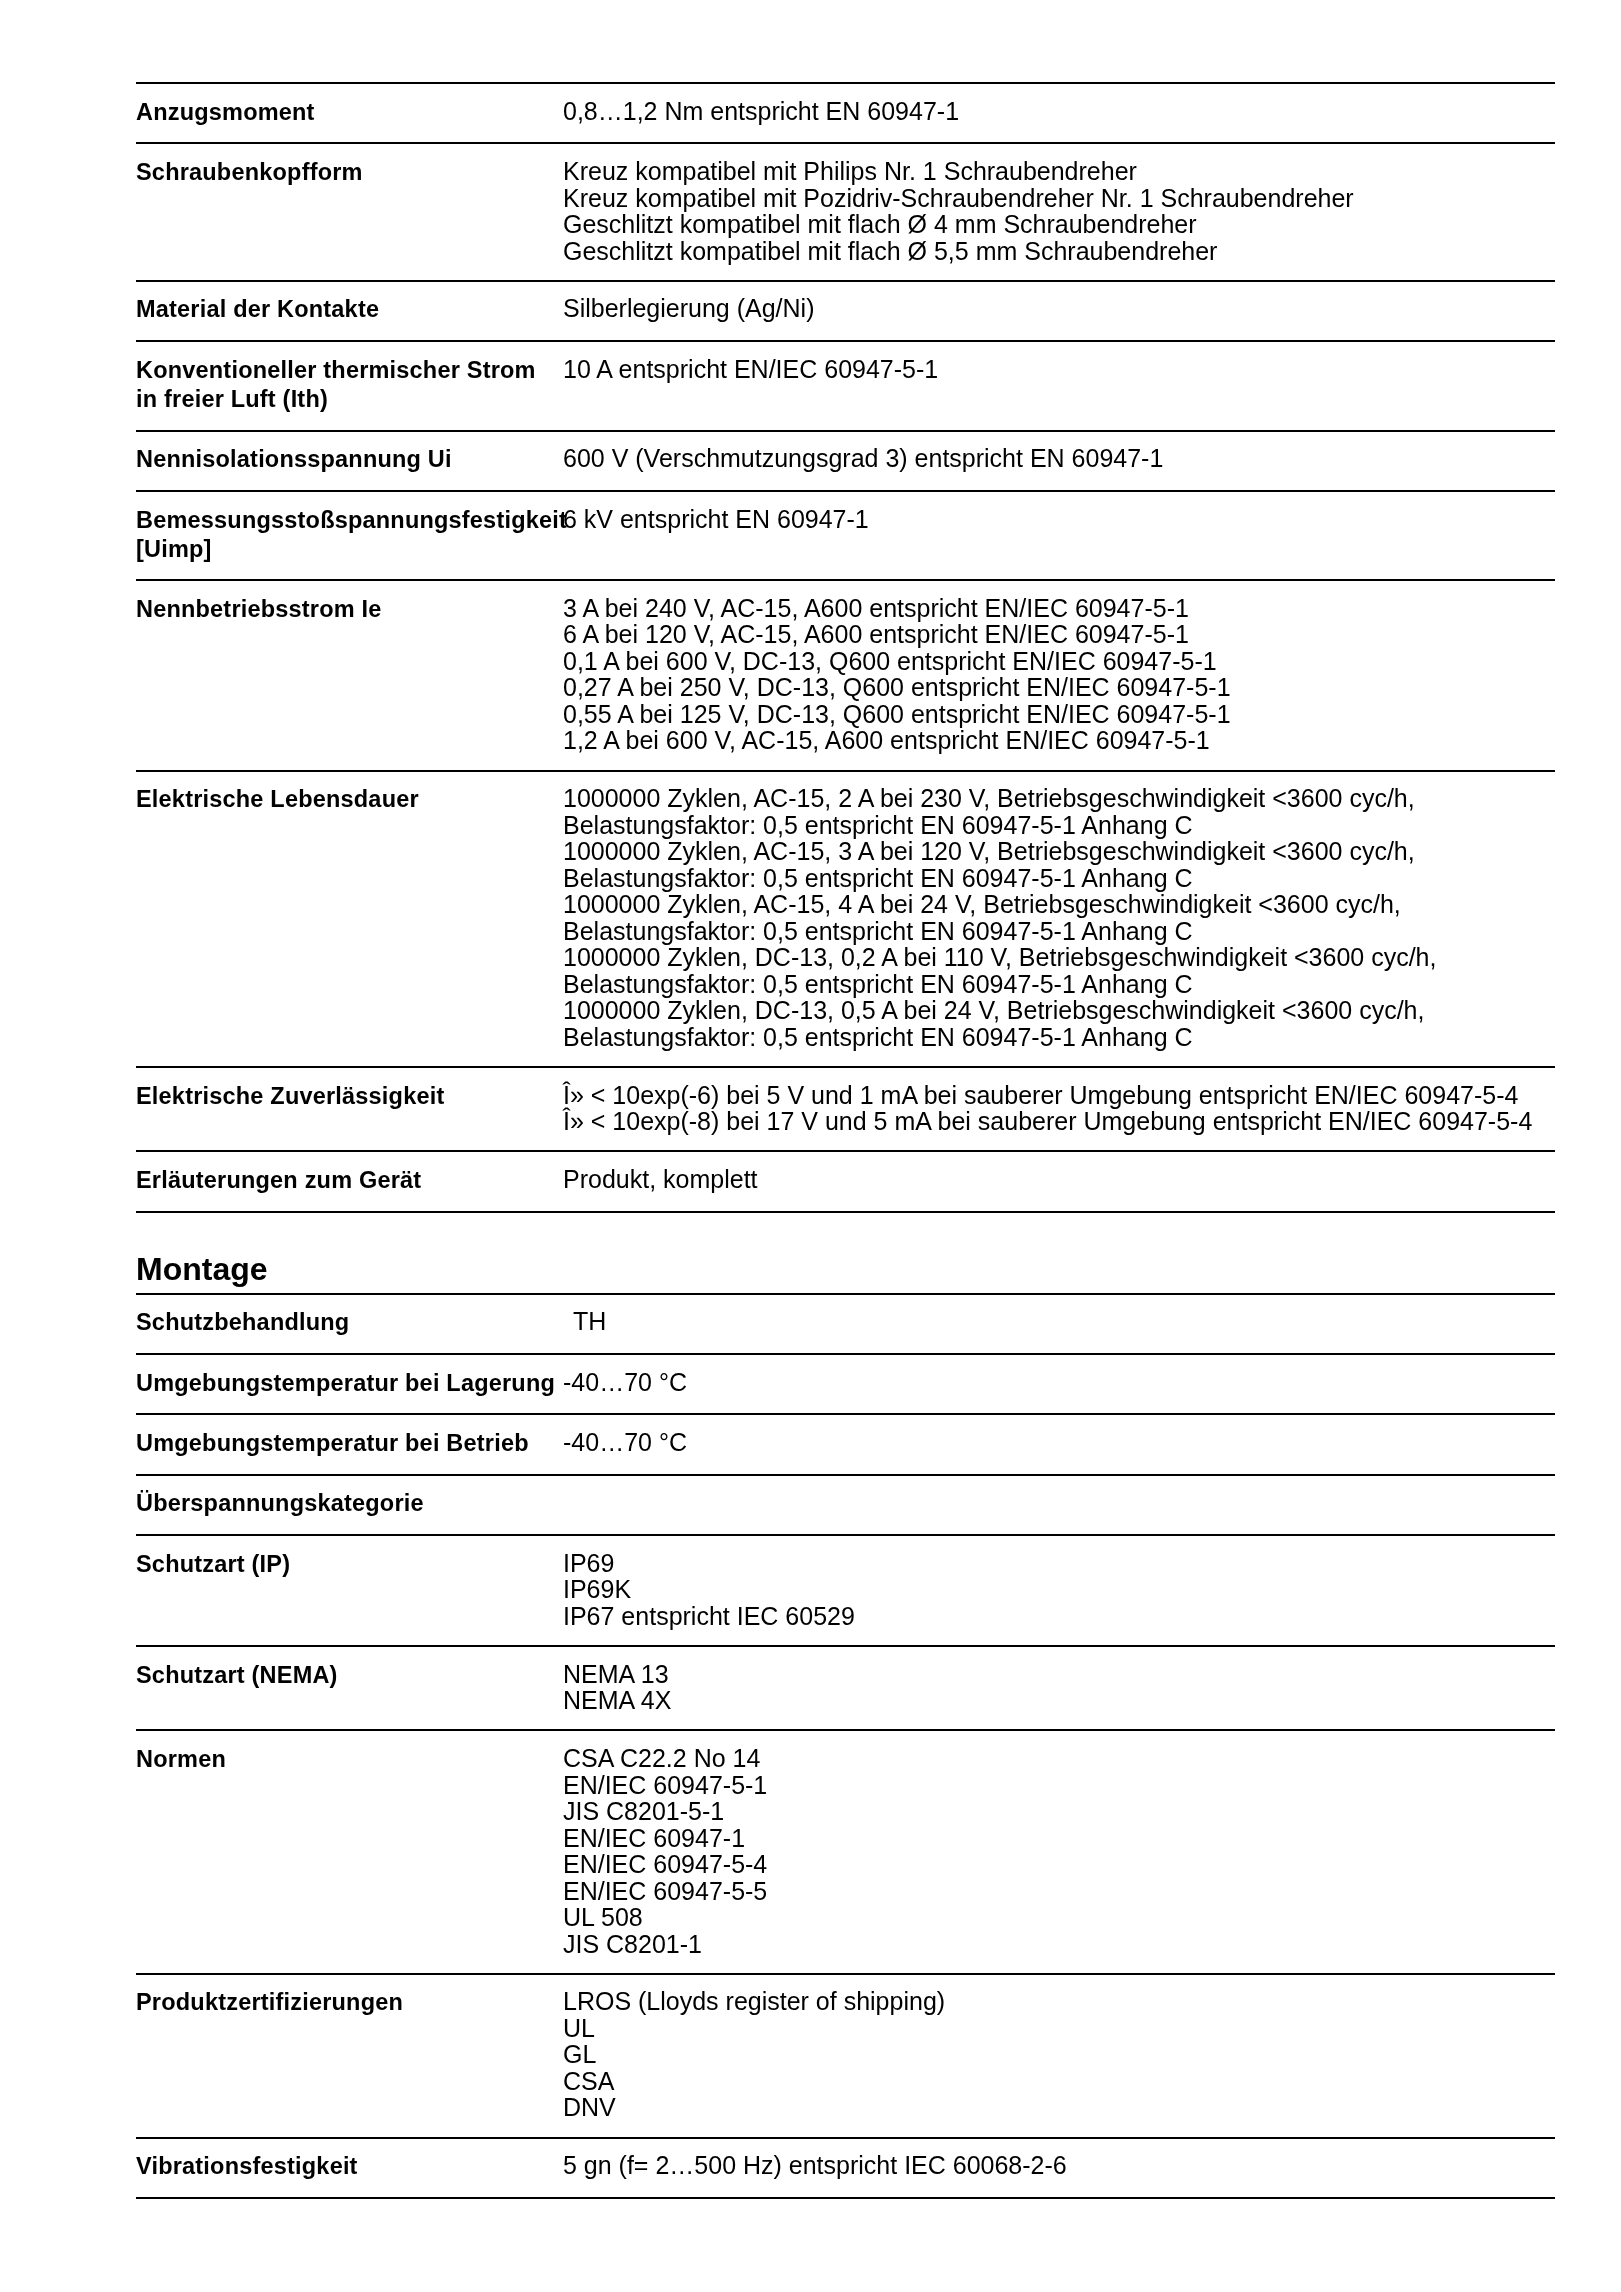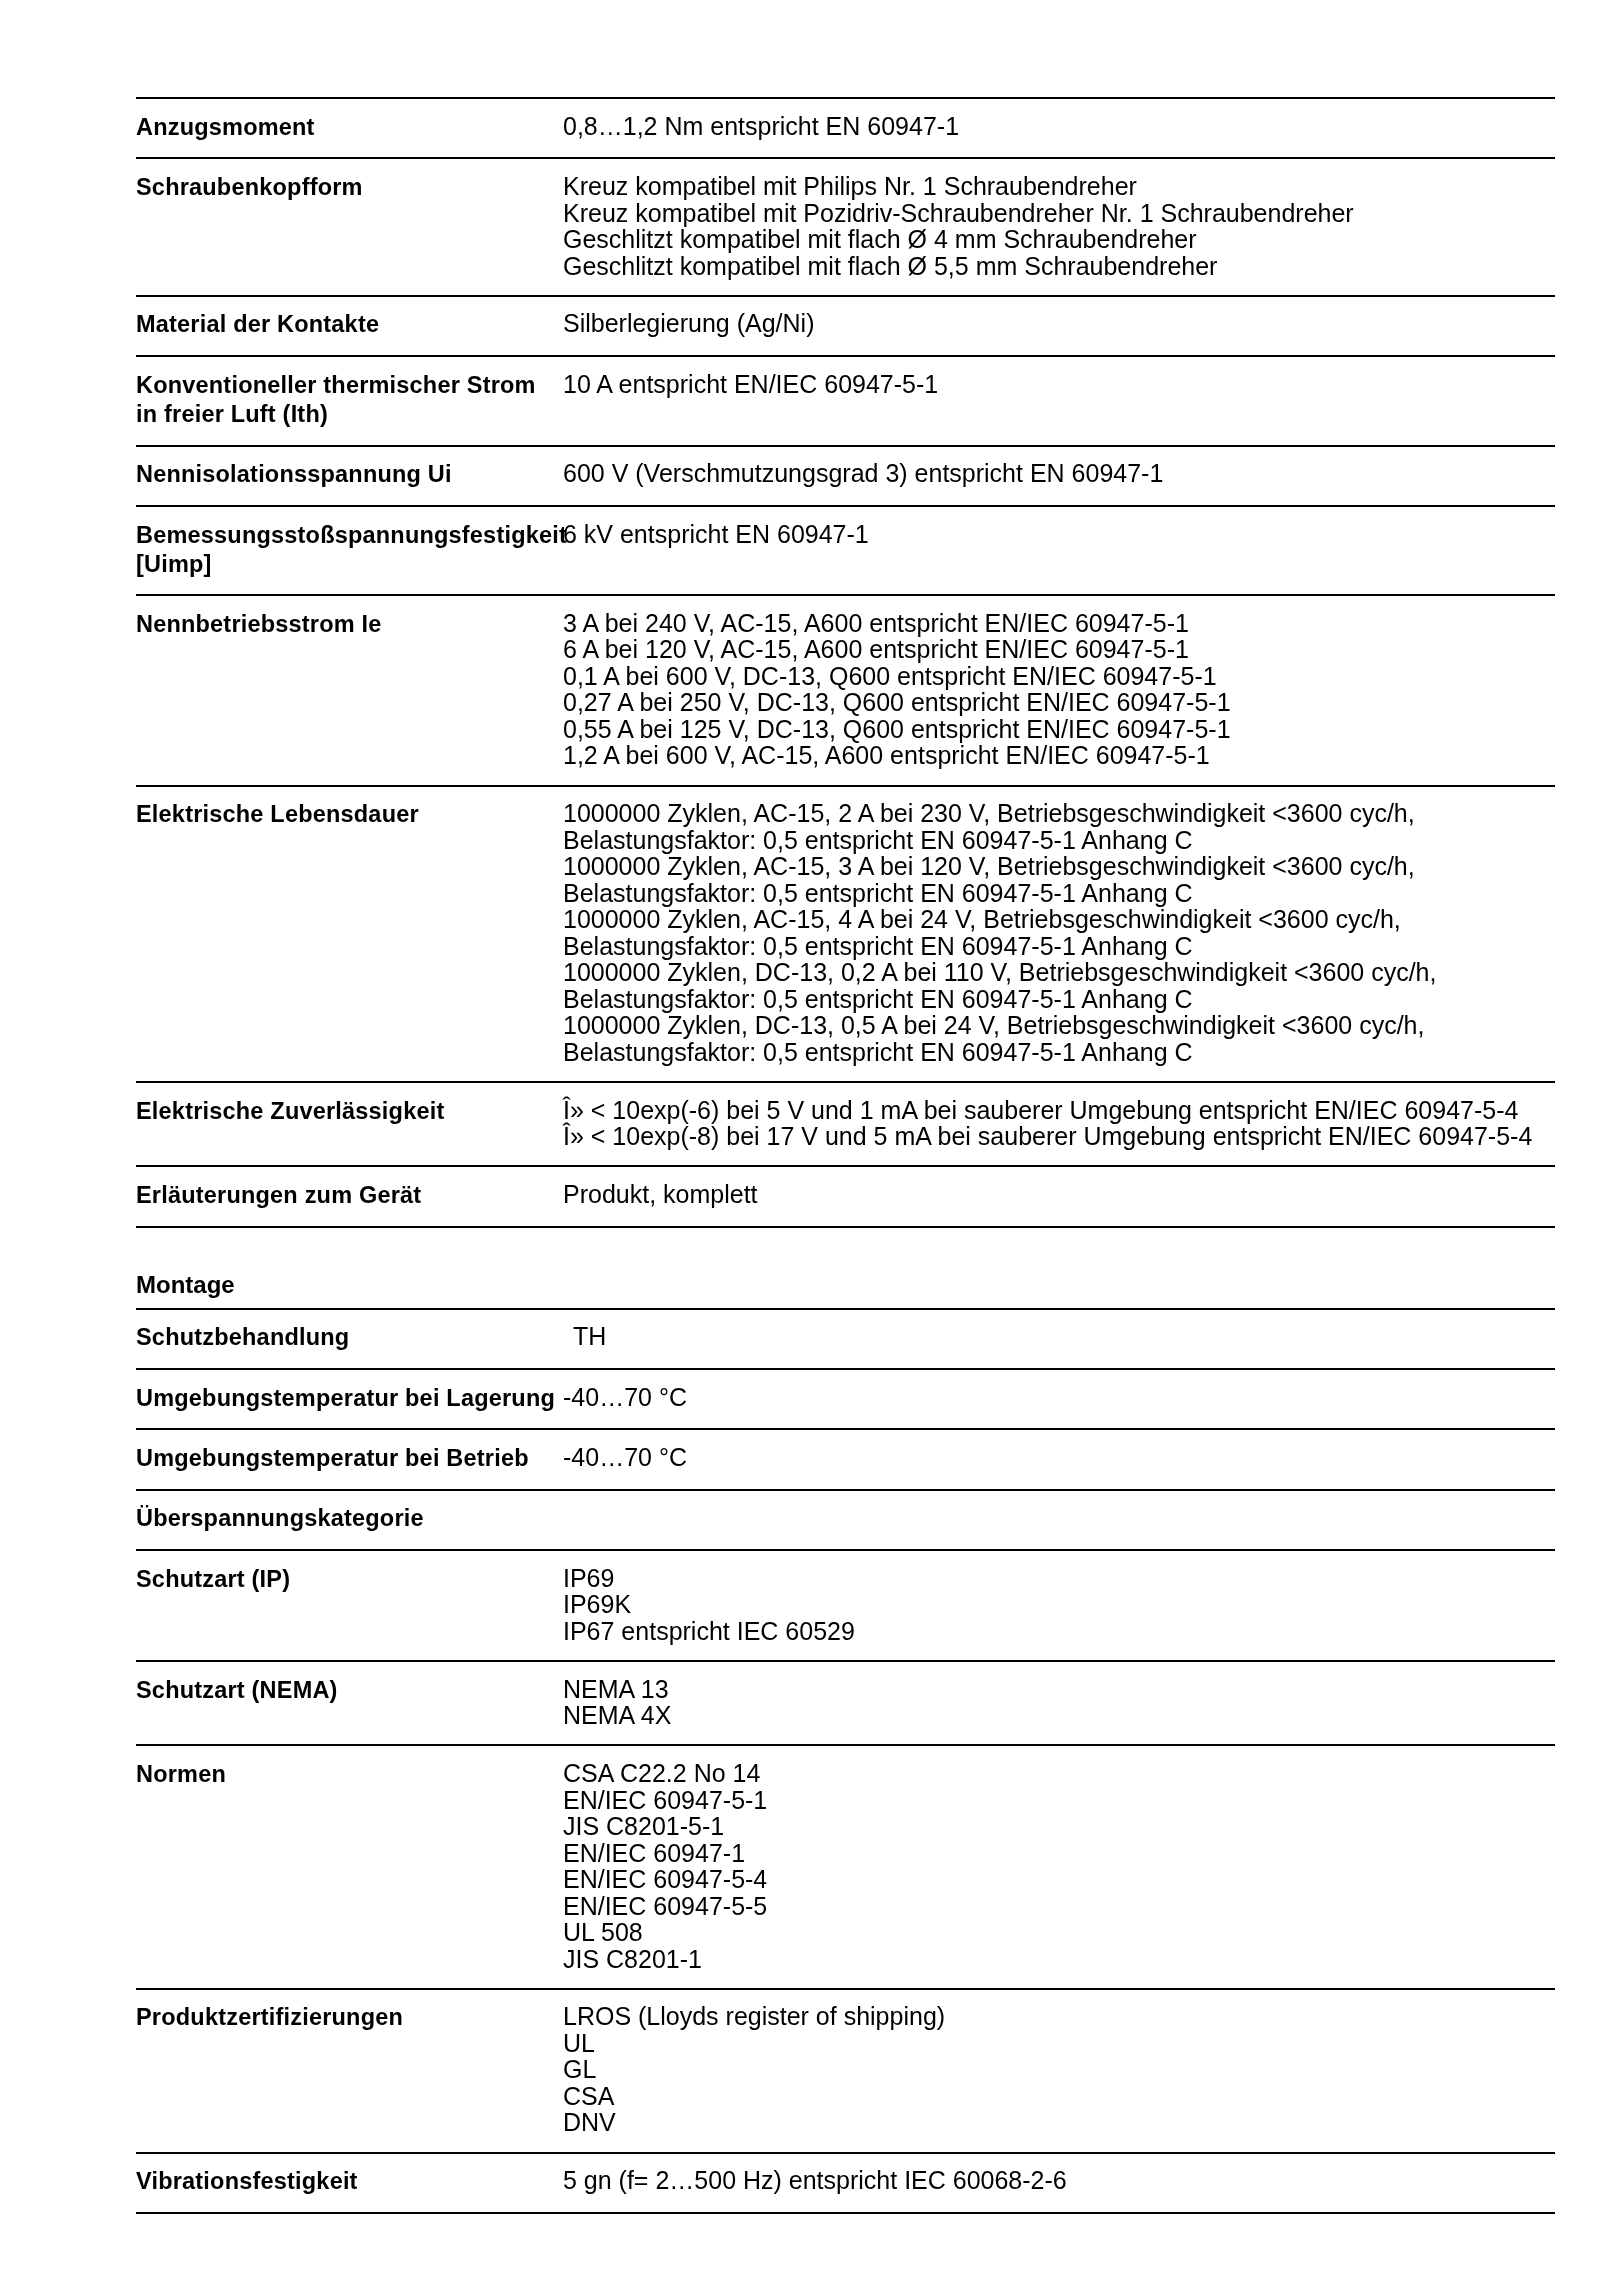--- a/index.html
+++ b/index.html
@@ -1,27 +1,27 @@
 <!DOCTYPE html>
 <html><head>
 <meta charset="utf-8">
 <style>
   html, body { margin:0; padding:0; background:#ffffff; }
   body { width:1621px; height:2293px; position:relative; overflow:hidden;
          font-family:"Liberation Sans", sans-serif; color:#000; }
-  .sheet { position:absolute; left:136px; top:97px; width:1419px; }
+  .sheet { position:absolute; left:136px; top:82px; width:1419px; }
   .row { display:flex; border-top:2px solid #000; padding:13.7px 0 15.7px 0; }
   .row.last { border-bottom:2.9px solid #000; }
   .label { width:427px; flex:none; font-weight:bold; font-size:23.5px; line-height:29px;
            letter-spacing:0.2px; overflow:visible; white-space:normal; }
   .value { flex:1; font-size:25px; line-height:26.5px; padding-top:0px; }
   .value div { white-space:nowrap; }
   .value.wrap div { white-space:normal; }
   .section-gap { height:37px; }
-  .section-title { font-size:24px; font-weight:bold; line-height:39px; padding-bottom:3.9px;
+  .section-title { font-size:32px; font-weight:bold; line-height:39px; padding-bottom:3.9px;
                    border-bottom:2.9px solid #000; }
   .section-title + .row { border-top:none;gap:10px; }
 </style>
 </head>
 <body>
 
 <div class="sheet" id="sheet">
     <div class="row">
       <div class="label">Anzugsmoment</div>
       <div class="value">

